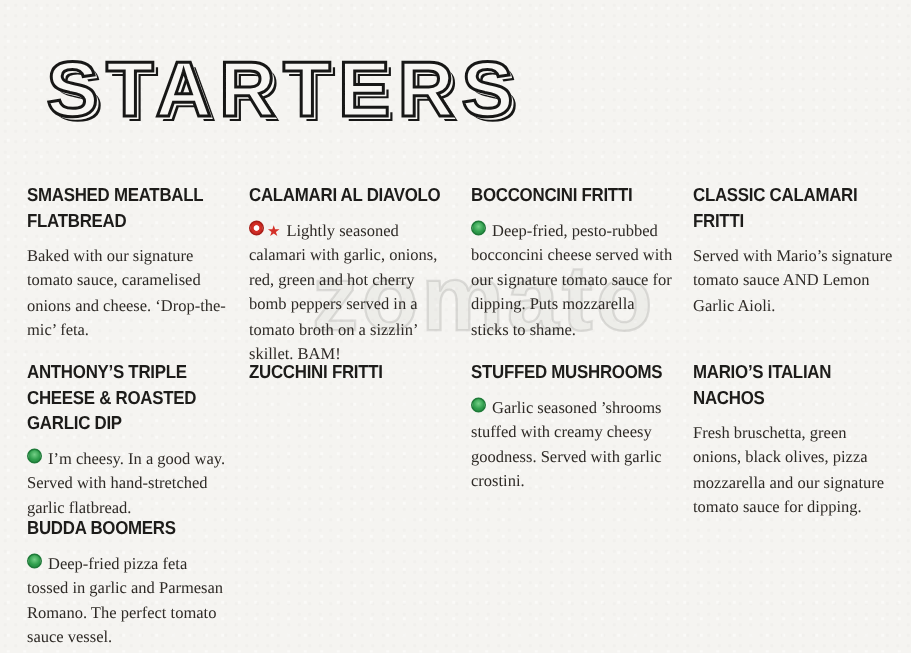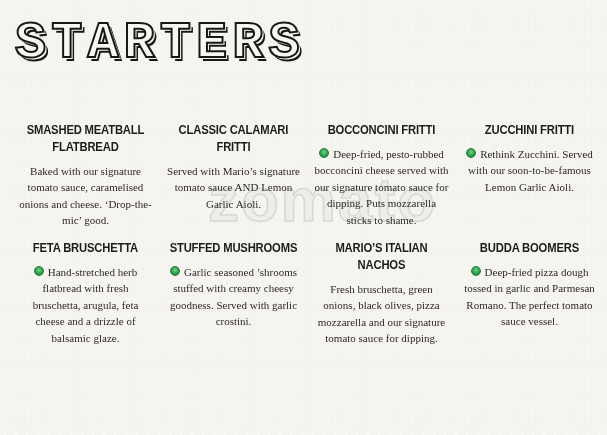--- a/index.html
+++ b/index.html
@@ -10,22 +10,22 @@
       radial-gradient(rgba(0,0,0,0.015) 1px, transparent 1px),
       radial-gradient(rgba(255,255,255,0.5) 1px, transparent 1px);
     background-size:7px 7px, 11px 11px;
     font-family:"Liberation Sans", sans-serif;
     overflow:hidden;
     position:relative;
   }
   .page{position:absolute;inset:0;}
   .menu-title{
     position:absolute;top:14px;left:15px;
-    margin:0;
-    font-family:Liberation Mono, monospace;
+    margin:16px;
+    font-family:Liberation Sans, sans-serif;
     font-weight:700;
     font-size:52px;
     letter-spacing:5px;
     color:#f7f6f3;
     -webkit-text-stroke:2px #171716;
     text-shadow:2px 2px 0 #f7f6f3, 3.5px 3.5px 0 #171716;
   }
   .watermark{
     position:absolute;top:164px;left:208px;
     font-size:62px;font-weight:700;letter-spacing:2px;
@@ -34,21 +34,21 @@
     pointer-events:none;
     user-select:none;
   }
   .menu-grid{
     position:absolute;top:122px;left:18px;right:10px;
     display:grid;
     grid-template-columns:repeat(4,1fr);
     grid-template-rows:118px 104px auto;
     column-gap:13px;
   }
-  .item{overflow:visible;text-align:center;}
+  .item{overflow:visible;}
   .item-name{
     margin:0 0 7px 0;
     font-weight:700;
     font-size:12.5px;
     line-height:1.35;
     color:#1d1c1a;
     letter-spacing:-0.2px;
     width:111%;
     transform:scaleX(0.9);
     transform-origin:left top;
@@ -92,57 +92,60 @@
 <div class="page">
 
   <h1 class="menu-title">STARTERS</h1>
 
   <div class="watermark">zomato</div>
 
   <div class="menu-grid">
 
     <article class="item">
       <h3 class="item-name">SMASHED MEATBALL FLATBREAD</h3>
-      <p class="item-desc"><span class="desc-text">Baked with our signature tomato sauce, caramelised onions and cheese. ‘Drop-the-mic’ good.</span></p>
+      <p class="item-desc"><span class="desc-text">Baked with our signature tomato sauce, caramelised onions and cheese. ‘Drop-the-mic’ feta.</span></p>
     </article>
 
-
     <article class="item">
-      <h3 class="item-name">CLASSIC CALAMARI FRITTI</h3>
-      <p class="item-desc"><span class="desc-text">Served with Mario’s signature tomato sauce AND Lemon Garlic Aioli.</span></p>
+      <h3 class="item-name">CALAMARI AL DIAVOLO</h3>
+      <p class="item-desc"><span class="dot nonveg"></span><span class="star"></span><span class="desc-text">Lightly seasoned calamari with garlic, onions, red, green and hot cherry bomb peppers served in a tomato broth on a sizzlin’ skillet. BAM!</span></p>
     </article>
 
     <article class="item">
       <h3 class="item-name">BOCCONCINI FRITTI</h3>
       <p class="item-desc"><span class="dot veg"></span><span class="desc-text">Deep-fried, pesto-rubbed bocconcini cheese served with our signature tomato sauce for dipping. Puts mozzarella sticks to shame.</span></p>
     </article>
 
+    <article class="item">
+      <h3 class="item-name">CLASSIC CALAMARI FRITTI</h3>
+      <p class="item-desc"><span class="desc-text">Served with Mario’s signature tomato sauce AND Lemon Garlic Aioli.</span></p>
+    </article>
 
 
     <article class="item">
-      <h3 class="item-name">ZUCCHINI FRITTI</h3>
-      <p class="item-desc"><span class="dot veg"></span><span class="desc-text">Rethink Zucchini. Served with our soon-to-be-famous Lemon Garlic Aioli.</span></p>
+      <h3 class="item-name">ANTHONY’S TRIPLE CHEESE &amp; ROASTED GARLIC DIP</h3>
+      <p class="item-desc"><span class="dot veg"></span><span class="desc-text">I’m cheesy. In a good way. Served with hand-stretched garlic flatbread.</span></p>
     </article>
 
     <article class="item">
-      <h3 class="item-name">FETA BRUSCHETTA</h3>
-      <p class="item-desc"><span class="dot veg"></span><span class="desc-text">Hand-stretched herb flatbread with fresh bruschetta, arugula, feta cheese and a drizzle of balsamic glaze.</span></p>
+      <h3 class="item-name">ZUCCHINI FRITTI</h3>
     </article>
+
 
     <article class="item">
       <h3 class="item-name">STUFFED MUSHROOMS</h3>
       <p class="item-desc"><span class="dot veg"></span><span class="desc-text">Garlic seasoned ’shrooms stuffed with creamy cheesy goodness. Served with garlic crostini.</span></p>
     </article>
 
     <article class="item">
       <h3 class="item-name">MARIO’S ITALIAN NACHOS</h3>
       <p class="item-desc"><span class="desc-text">Fresh bruschetta, green onions, black olives, pizza mozzarella and our signature tomato sauce for dipping.</span></p>
     </article>
 
     <article class="item">
       <h3 class="item-name">BUDDA BOOMERS</h3>
-      <p class="item-desc"><span class="dot veg"></span><span class="desc-text">Deep-fried pizza dough tossed in garlic and Parmesan Romano. The perfect tomato sauce vessel.</span></p>
+      <p class="item-desc"><span class="dot veg"></span><span class="desc-text">Deep-fried pizza feta tossed in garlic and Parmesan Romano. The perfect tomato sauce vessel.</span></p>
     </article>
 
     <article class="item"></article>
 
   </div>
 </div>
 
 </body></html>

